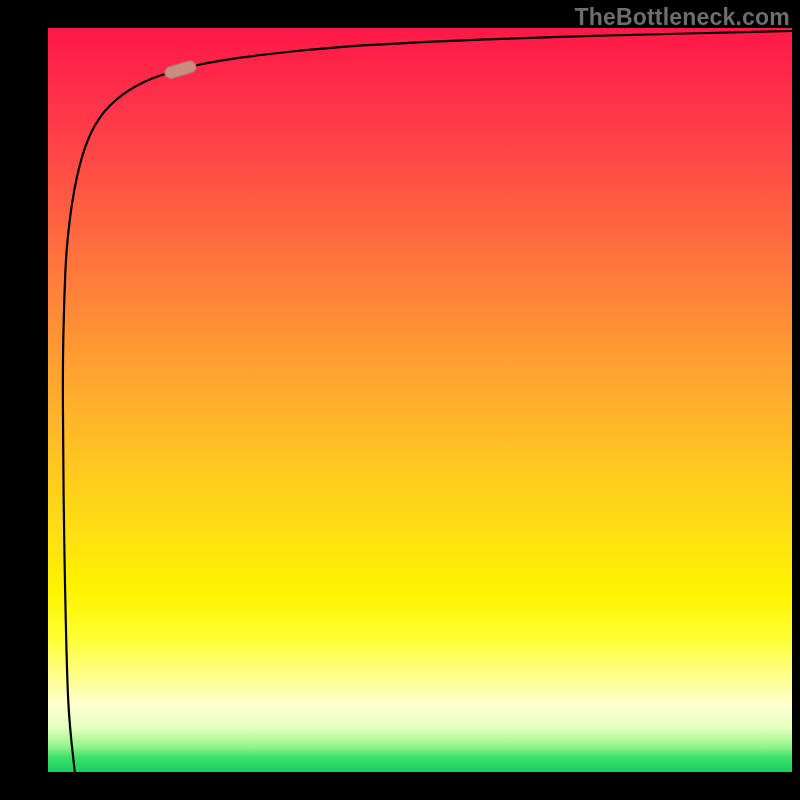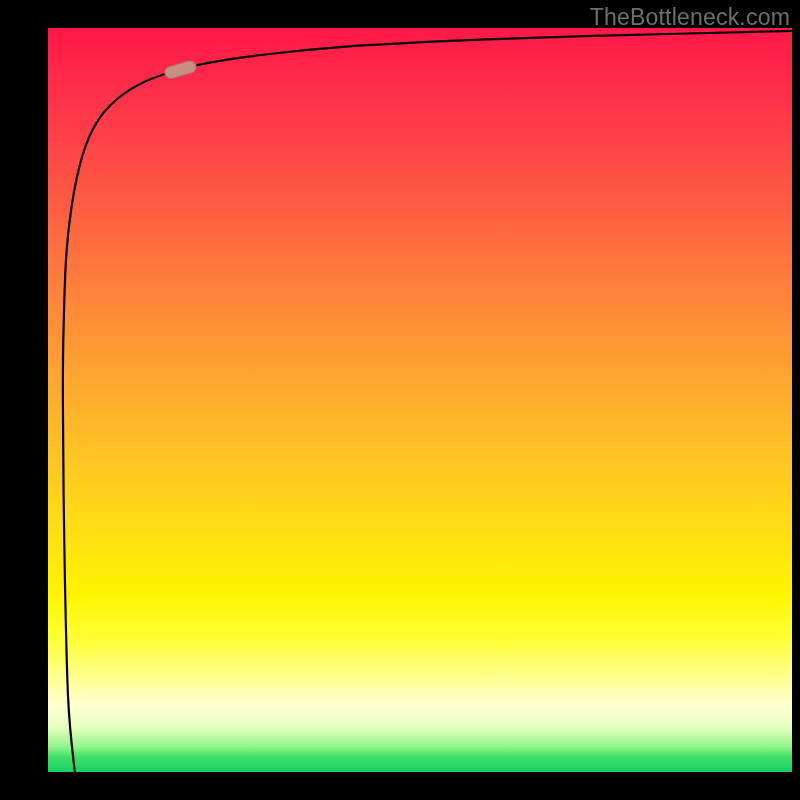--- a/index.html
+++ b/index.html
@@ -67,21 +67,21 @@
   .marker {
     fill: #c98e82;
     stroke: #b07468;
     stroke-width: 1;
   }
   .watermark {
     position: absolute;
     top: 4px;
     right: 10px;
     font-size: 23px;
-    font-weight: 400;
+    font-weight: 700;
     color: #6e6e6e;
     letter-spacing: 0.2px;
   }
 </style>
 </head>
 <body>
 
 <div class="stage">
   <div class="frame"></div>
   <div class="plot"></div>

